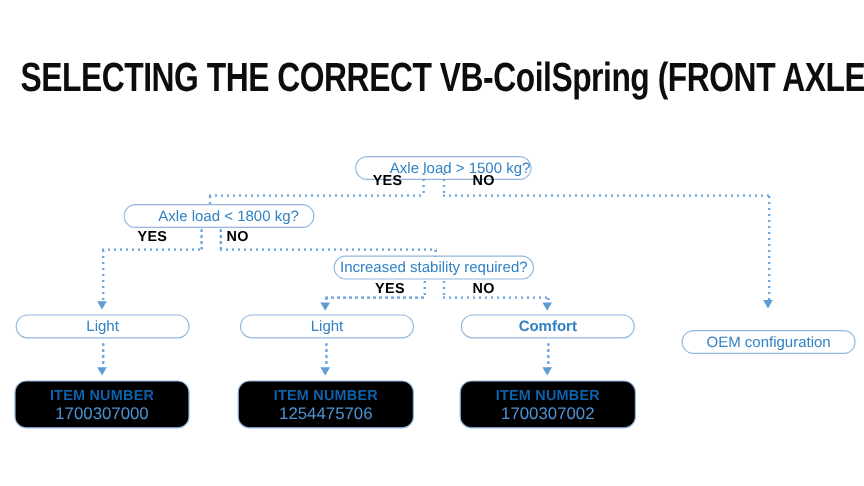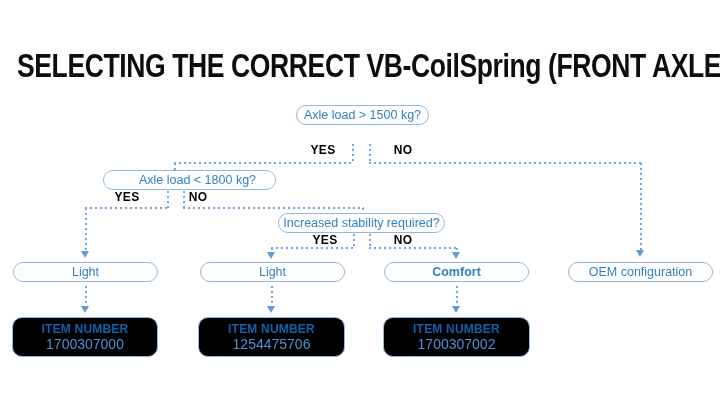--- a/index.html
+++ b/index.html
@@ -98,48 +98,48 @@
     border-top: 7px solid #5f9cd6;
   }
 </style>
 </head>
 <body>
 
 <div class="stage">
 
   <div class="title">SELECTING THE CORRECT VB-CoilSpring (FRONT AXLE)</div>
 
-  <div class="pill" style="left:296px; top:105px; width:133px;">
+  <div class="pill" style="left:296px; top:130px; width:147px;justify-content:flex-end;">
     <span>Axle load &gt; 1500 kg?</span>
   </div>
   <div class="yn" style="left:301px; top:144px; width:44px;">YES</div>
   <div class="yn" style="left:387px; top:144px; width:32px;">NO</div>
 
-  <div class="pill" style="left:103px; top:170px; width:173px;padding-left:16px;">
+  <div class="pill" style="left:103px; top:170px; width:159px;padding-left:16px;">
     <span>Axle load &lt; 1800 kg?</span>
   </div>
   <div class="yn" style="left:105px; top:191px; width:44px;">YES</div>
   <div class="yn" style="left:182px; top:191px; width:32px;">NO</div>
 
   <div class="pill" style="left:278px; top:213px; width:167px;">
     <span>Increased stability required?</span>
   </div>
   <div class="yn" style="left:303px; top:234px; width:44px;">YES</div>
   <div class="yn" style="left:387px; top:234px; width:32px;">NO</div>
 
   <div class="pill" style="left:13px; top:262px; width:145px;">
     <span>Light</span>
   </div>
   <div class="pill" style="left:200px; top:262px; width:145px;">
     <span>Light</span>
   </div>
   <div class="pill" style="left:384px; top:262px; width:145px;font-weight:bold;">
     <span>Comfort</span>
   </div>
-  <div class="pill" style="left:568px; top:262px; width:145px;">
+  <div class="pill" style="left:568px; top:275px; width:145px;">
     <span>OEM configuration</span>
   </div>
 
   <div class="itembox" style="left:12px; width:146px;">
     <div class="item-heading">ITEM NUMBER</div>
     <div class="item-number">1700307000</div>
   </div>
   <div class="itembox" style="left:198px; width:147px;">
     <div class="item-heading">ITEM NUMBER</div>
     <div class="item-number">1254475706</div>

